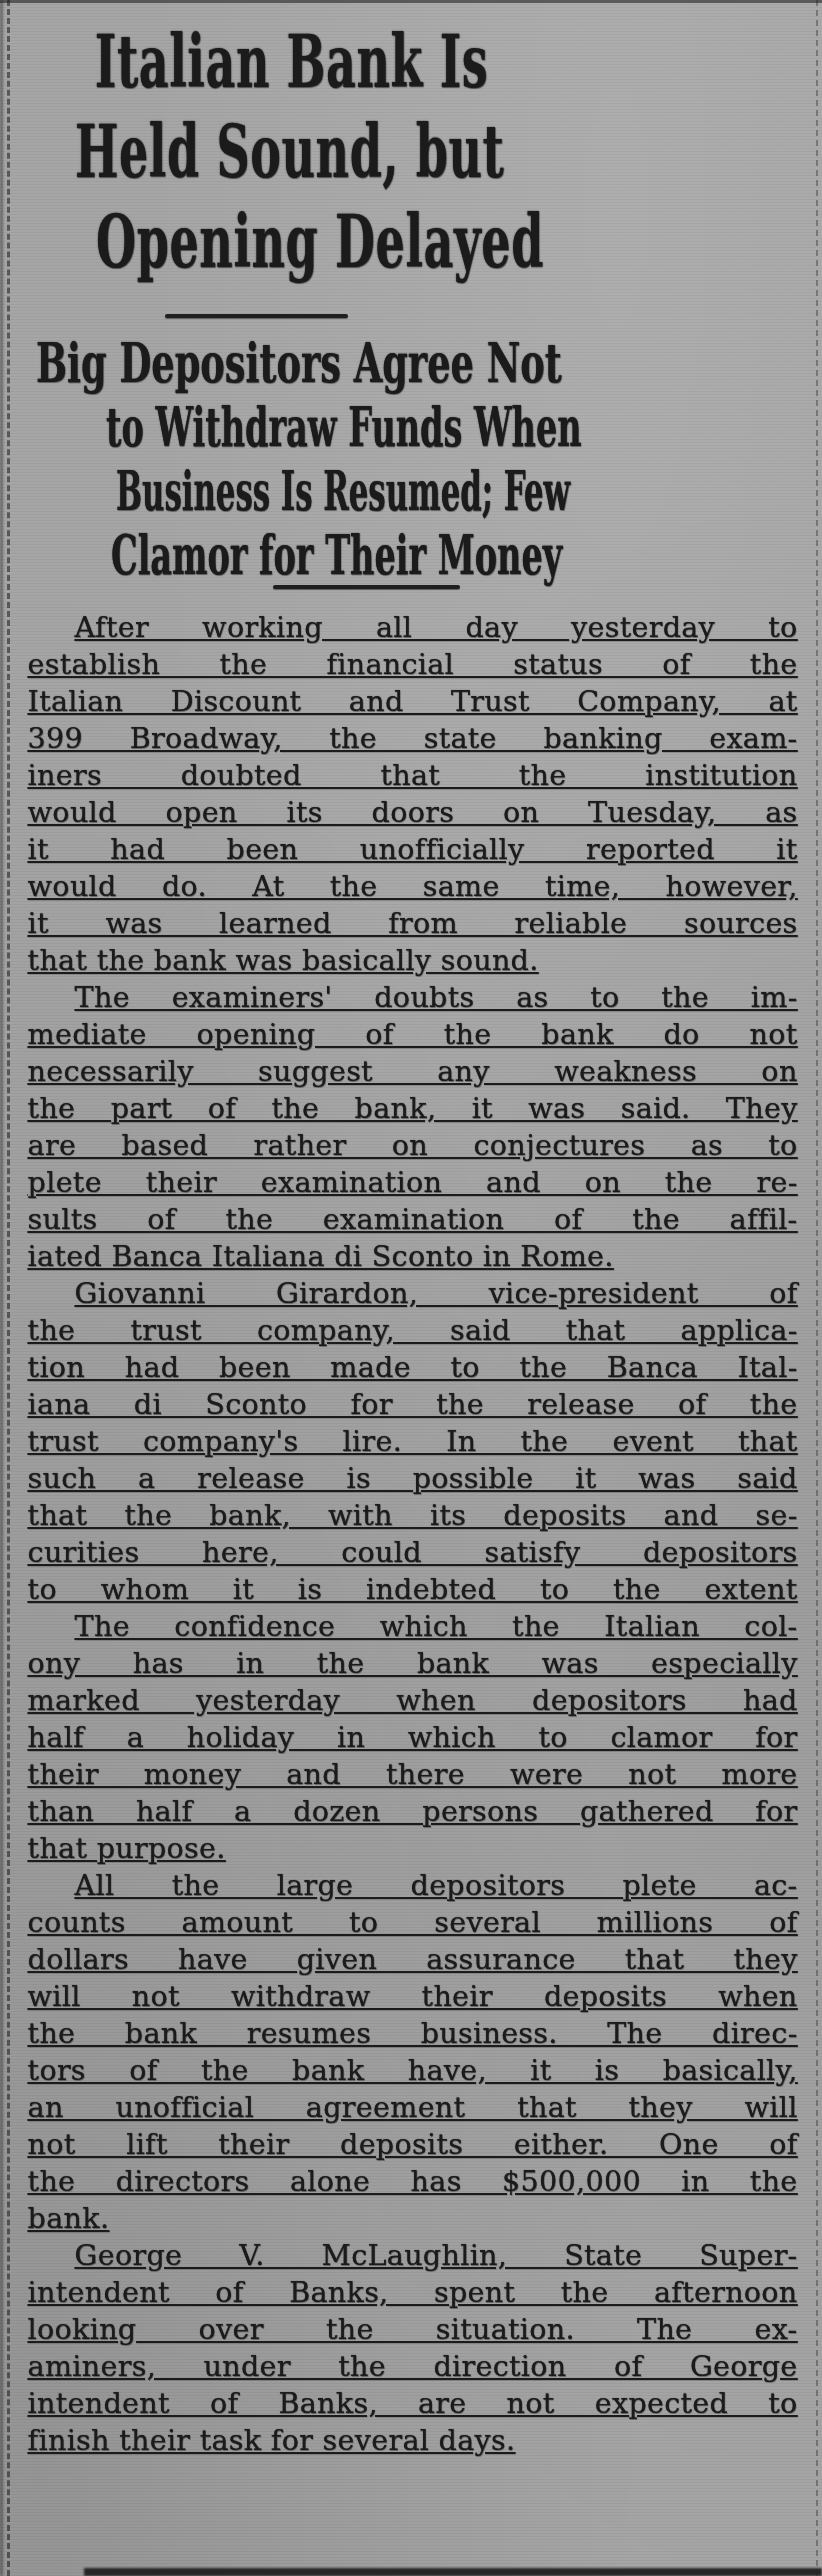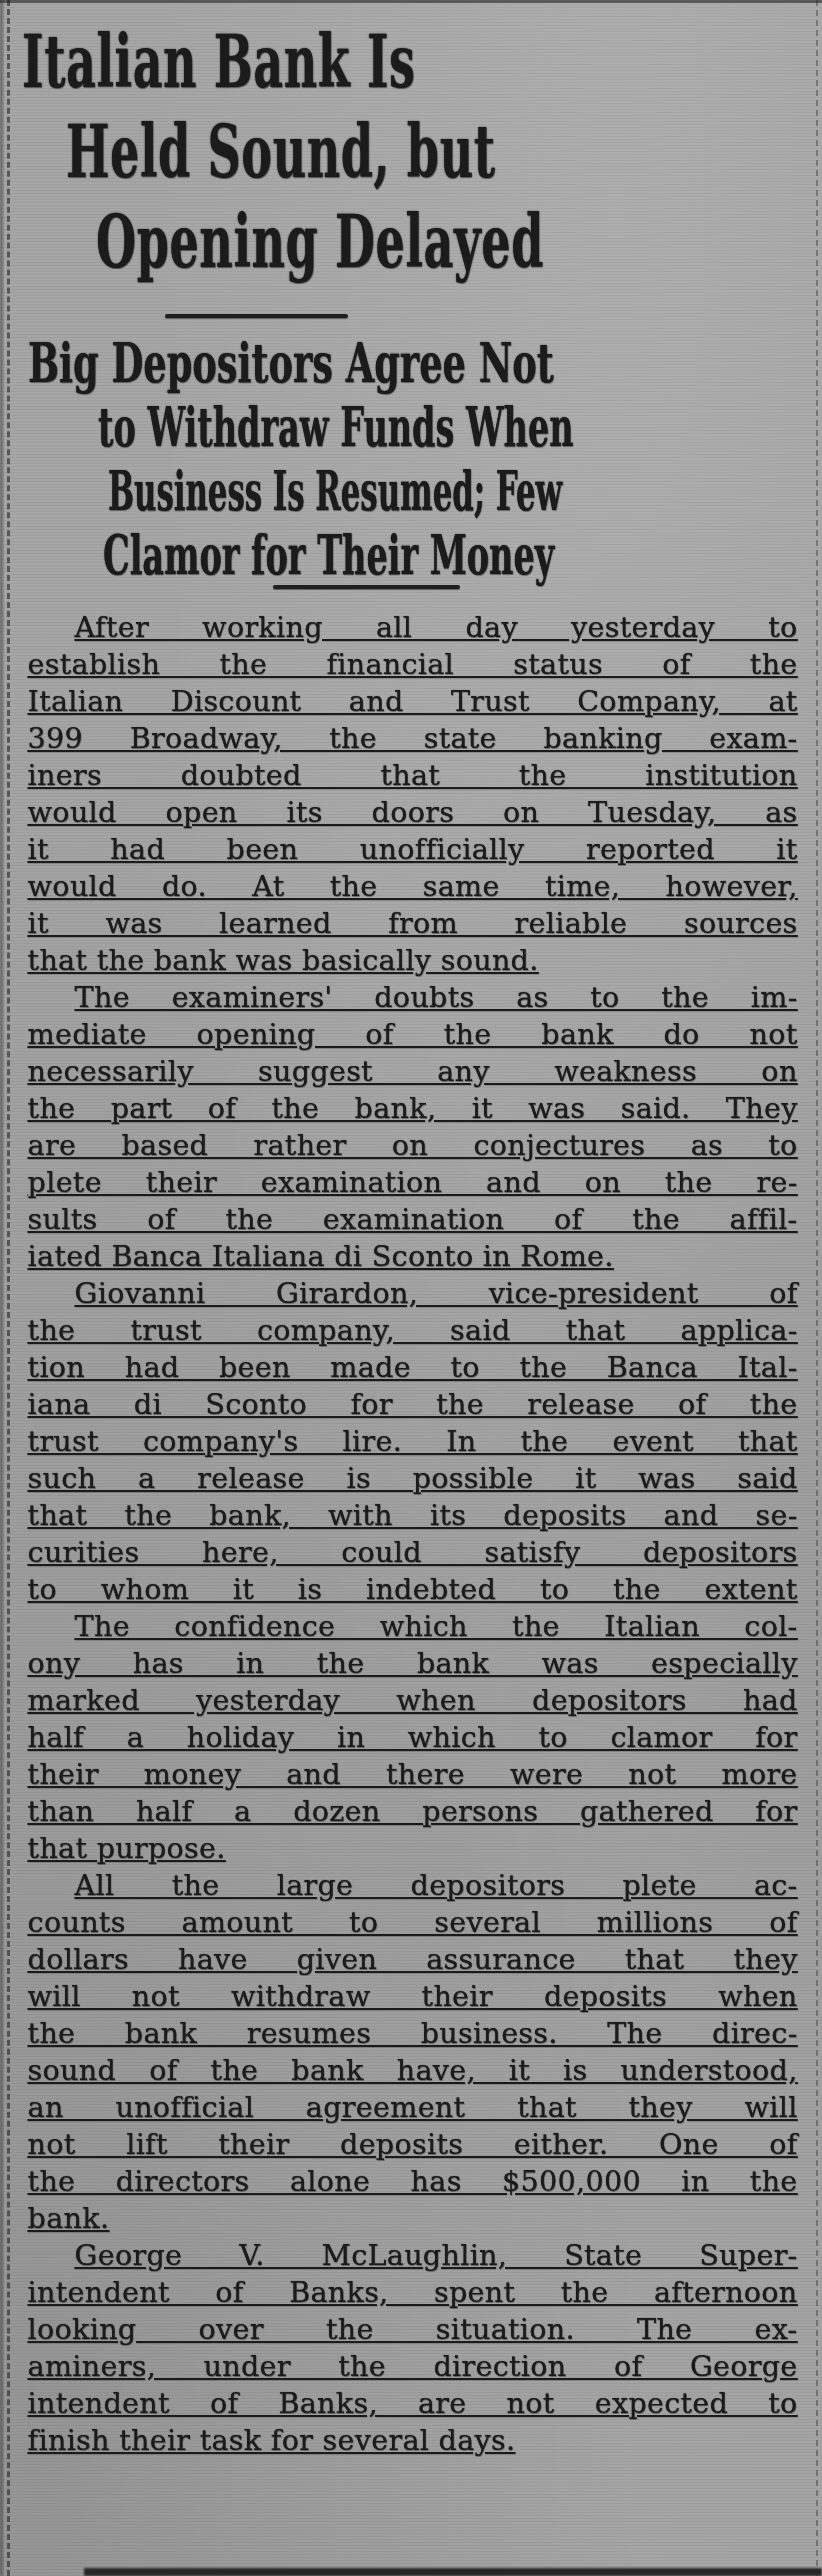--- a/index.html
+++ b/index.html
@@ -18,37 +18,37 @@
       #a4a4a4;
   }
   
   .top-edge{position:absolute;top:0;left:0;right:0;height:3px;background:rgba(25,25,25,0.55);filter:blur(0.5px);}
   .edge-shade-left{position:absolute;top:0;bottom:0;left:0;width:3px;background:rgba(30,30,30,0.45);filter:blur(1px);}
   .col-rule-left{position:absolute;top:0;bottom:0;left:6.9px;width:0;border-left:3px dashed rgba(25,25,25,0.55);filter:blur(0.4px);}
   .col-rule-right{position:absolute;top:0;bottom:0;right:3.9px;width:0;border-left:2px dashed rgba(30,30,30,0.35);filter:blur(0.4px);}
   .bottom-band{position:absolute;bottom:0;left:84px;right:0;height:7.9px;background:#262626;filter:blur(1px);}
 
   
-  .headline{position:absolute;top:15.8px;left:0;width:762px;}
+  .headline{position:absolute;top:15.8px;left:0;width:762px;text-align:right;}
   .hl{
     font-size:73px;line-height:90px;font-weight:bold;white-space:nowrap;
     transform:scaleX(0.63);transform-origin:0 50%;
     letter-spacing:1px;
     text-shadow:0 0 2px rgba(20,20,20,0.85), 1px 1px 1px rgba(20,20,20,0.45);
   }
   .hl:nth-child(1){margin-left:21.7px;}
   .hl:nth-child(2){margin-left:66px;}
   .hl:nth-child(3){margin-left:96px;}
 
   .rule{position:absolute;height:3.9px;background:#1f1f1f;border-radius:2px;box-shadow:0 1px 1px rgba(20,20,20,0.5);filter:blur(0.5px);}
   .rule-1{top:314px;left:165px;width:183px;}
   .rule-2{top:585px;left:273px;width:187px;}
 
   
-  .subheadline{position:absolute;top:331px;left:0;width:678px;}
+  .subheadline{position:absolute;top:331px;left:8px;width:678px;}
   .sh{
     font-size:54px;line-height:64px;font-weight:bold;white-space:nowrap;
     transform-origin:0 50%;
     text-shadow:0 0 1.5px rgba(20,20,20,0.85), 1px 1px 1px rgba(20,20,20,0.4);
   }
   .sh:nth-child(1){margin-left:27.6px;transform:scaleX(0.68);}
   .sh:nth-child(2){margin-left:98px;transform:scaleX(0.62);}
   .sh:nth-child(3){margin-left:108px;transform:scaleX(0.57);}
   .sh:nth-child(4){margin-left:103px;transform:scaleX(0.62);}
 
@@ -136,21 +136,21 @@
         <div class="bline">their money and there were not more</div>
         <div class="bline">than half a dozen persons gathered for</div>
         <div class="bline last">that purpose.</div>
       </div>
       <div class="para">
         <div class="bline first">All the large depositors plete ac-</div>
         <div class="bline">counts amount to several millions of</div>
         <div class="bline">dollars have given assurance that they</div>
         <div class="bline">will not withdraw their deposits when</div>
         <div class="bline">the bank resumes business. The direc-</div>
-        <div class="bline">sound of the bank have, it is understood,</div>
+        <div class="bline">tors of the bank have, it is basically,</div>
         <div class="bline">an unofficial agreement that they will</div>
         <div class="bline">not lift their deposits either. One of</div>
         <div class="bline">the directors alone has $500,000 in the</div>
         <div class="bline last">bank.</div>
       </div>
       <div class="para">
         <div class="bline first">George V. McLaughlin, State Super-</div>
         <div class="bline">intendent of Banks, spent the afternoon</div>
         <div class="bline">looking over the situation. The ex-</div>
         <div class="bline">aminers, under the direction of George</div>

